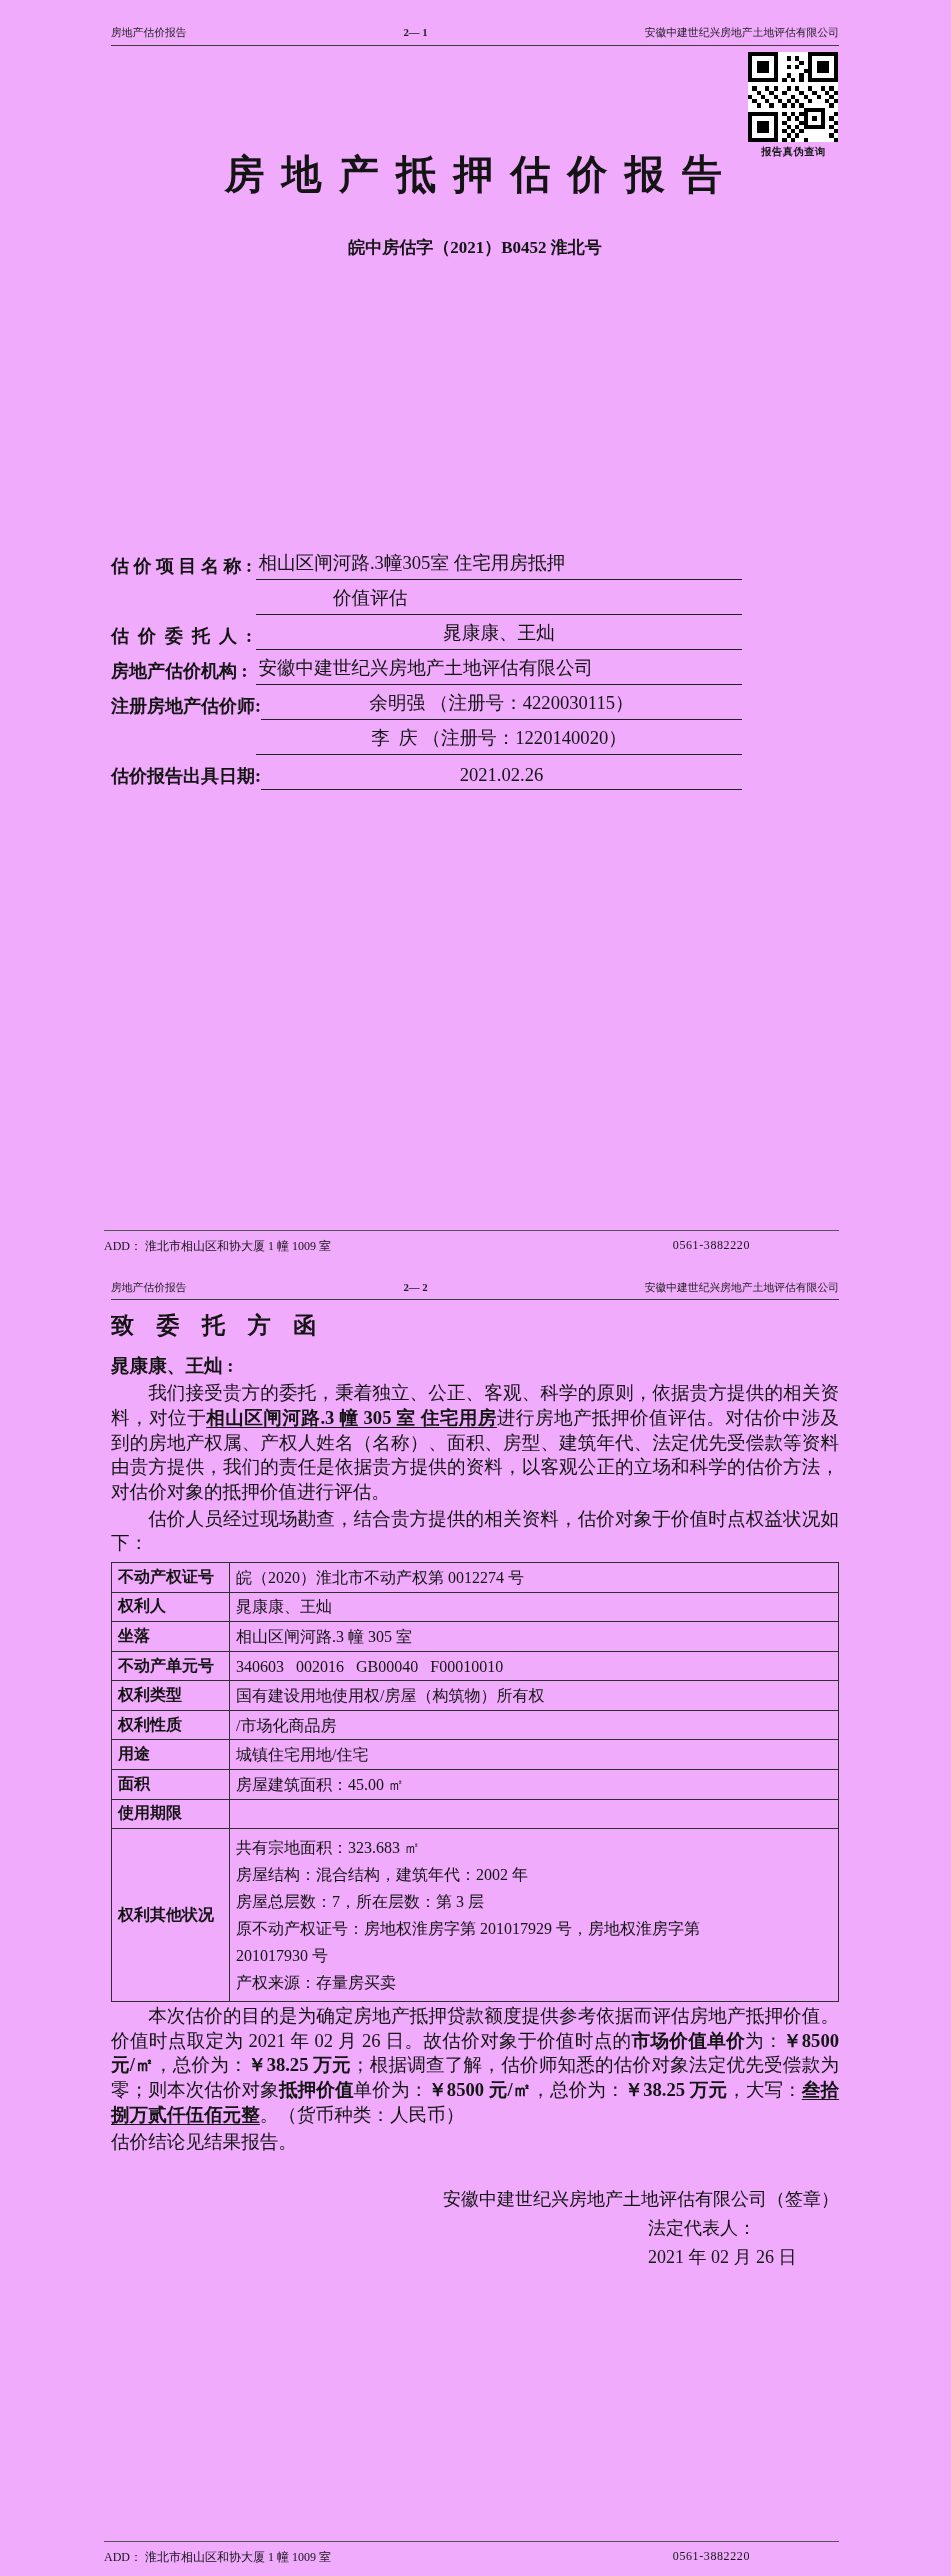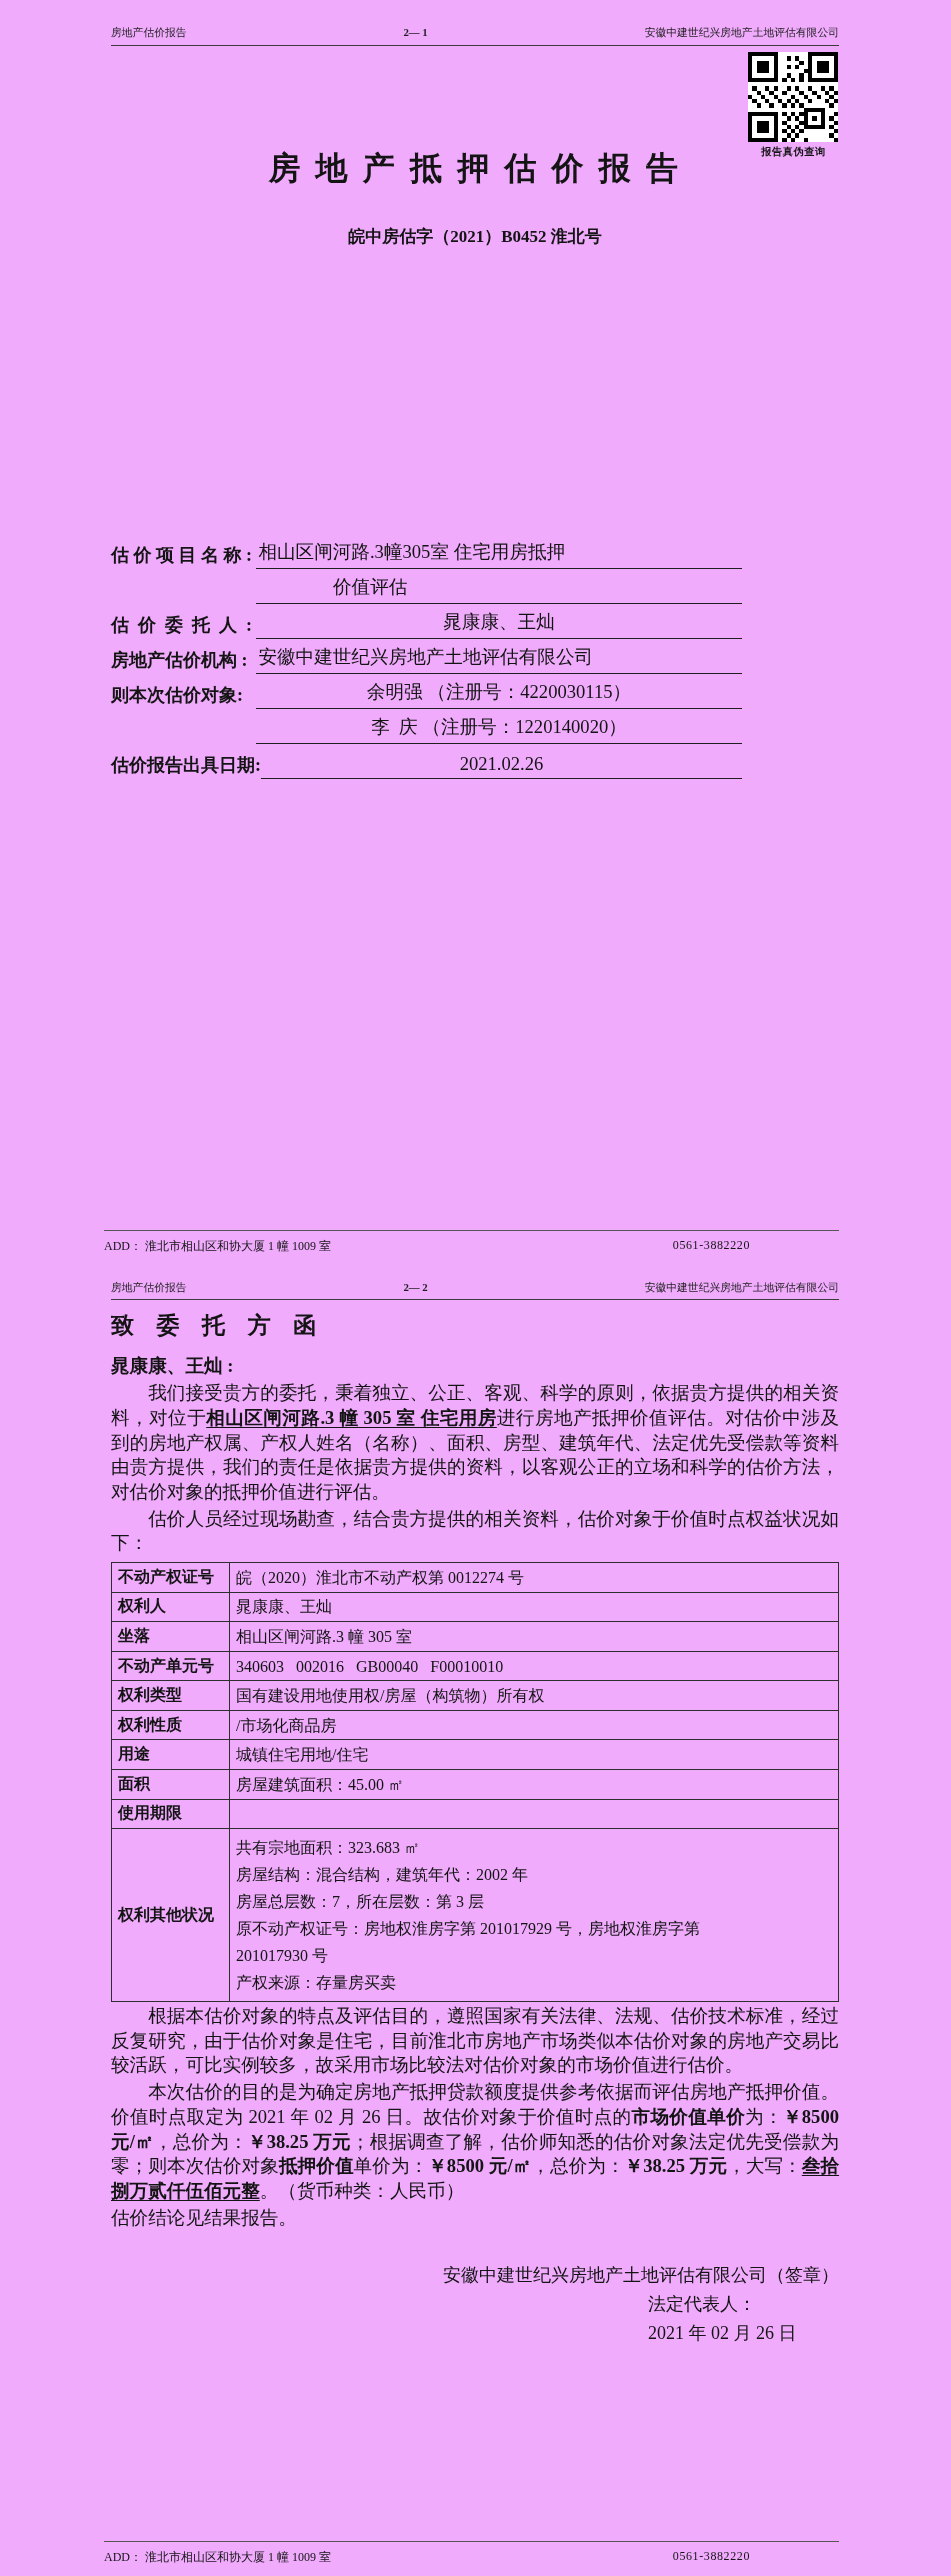--- a/index.html
+++ b/index.html
@@ -20,21 +20,21 @@
   .doc-header .pn{font-weight:700;}
   .rule{border-top:1.2px solid #3c3c3c;margin-top:4.8px;}
   .doc-footer{position:absolute;left:104px;right:112px;bottom:9.6px;border-top:1.2px solid #555;
     padding-top:7px;display:flex;justify-content:space-between;font-size:12px;}
   .doc-footer .phone{margin-right:89px;letter-spacing:0.6px;}
 
   
   .qr-wrap{position:absolute;top:52px;right:112px;width:91px;text-align:center;}
   .qr-wrap svg{display:block;width:90px;height:90px;}
   .qr-caption{font-size:10.2px;font-weight:700;margin-top:3px;letter-spacing:0.6px;}
-  .report-title{margin-top:101px;text-align:center;font-size:32px;font-weight:700;letter-spacing:3.6px;white-space:pre;}
+  .report-title{margin-top:101px;text-align:center;font-size:40px;font-weight:700;letter-spacing:3.6px;white-space:pre;}
   .report-no{margin-top:34px;text-align:center;font-size:17px;font-weight:700;}
   .fields{margin-top:286px;width:631px;}
   .frow{display:flex;height:35px;align-items:flex-end;}
   .flabel{flex:0 0 145px;font-weight:700;font-size:18px;white-space:pre;padding-bottom:1.8px;}
   .fvalue{flex:1;border-bottom:1.2px solid #1f1f1f;padding:0 2.4px 2.4px;font-size:18.6px;white-space:pre;}
   .v-center{text-align:center;}
   .v-indent{padding-left:77px;}
 
   
   .letter-title{margin-top:9.6px;font-size:23px;font-weight:700;letter-spacing:8.4px;white-space:pre;}
@@ -105,21 +105,21 @@
       </div>
       <div class="frow">
         <span class="flabel">估  价  委  托  人  :</span>
         <span class="fvalue v-center">晁康康、王灿</span>
       </div>
       <div class="frow">
         <span class="flabel">房地产估价机构 :</span>
         <span class="fvalue">安徽中建世纪兴房地产土地评估有限公司</span>
       </div>
       <div class="frow">
-        <span class="flabel">则本次估价对象:</span>
+        <span class="flabel">注册房地产估价师:</span>
         <span class="fvalue v-center">余明强 （注册号：4220030115）</span>
       </div>
       <div class="frow">
         <span class="flabel"></span>
         <span class="fvalue v-center">李  庆 （注册号：1220140020）</span>
       </div>
       <div class="frow">
         <span class="flabel">估价报告出具日期:</span>
         <span class="fvalue v-center">2021.02.26</span>
       </div>
@@ -191,21 +191,20 @@
           <td class="val">共有宗地面积：323.683 ㎡
 房屋结构：混合结构，建筑年代：2002 年
 房屋总层数：7，所在层数：第 3 层
 原不动产权证号：房地权淮房字第 201017929 号，房地权淮房字第
 201017930 号
 产权来源：存量房买卖</td>
         </tr>
       </tbody>
     </table>
 
-    <p class="para">根据本估价对象的特点及评估目的，遵照国家有关法律、法规、估价技术标准，经过反复研究，由于估价对象是住宅，目前淮北市房地产市场类似本估价对象的房地产交易比较活跃，可比实例较多，故采用市场比较法对估价对象的市场价值进行估价。</p>
 
     <p class="para"><span>本次估价的目的是为确定房地产抵押贷款额度提供参考依据而评估房地产抵押价值。价值时点取定为 2021 年 02 月 26 日。故估价对象于价值时点的</span><span class="b">市场价值单价</span><span>为：</span><span class="b">￥8500 元/㎡</span><span>，总价为：</span><span class="b">￥38.25 万元</span><span>；根据调查了解，估价师知悉的估价对象法定优先受偿款为零；则本次估价对象</span><span class="b">抵押价值</span><span>单价为：</span><span class="b">￥8500 元/㎡</span><span>，总价为：</span><span class="b">￥38.25 万元</span><span>，大写：</span><span class="bu">叁拾捌万贰仟伍佰元整</span><span>。（货币种类：人民币）</span></p>
 
     <p class="para noindent">估价结论见结果报告。</p>
 
     <div class="sig">
       <div class="company">安徽中建世纪兴房地产土地评估有限公司（签章）</div>
       <div class="rep">法定代表人：</div>
       <div class="date">2021 年 02 月 26 日</div>
     </div>

